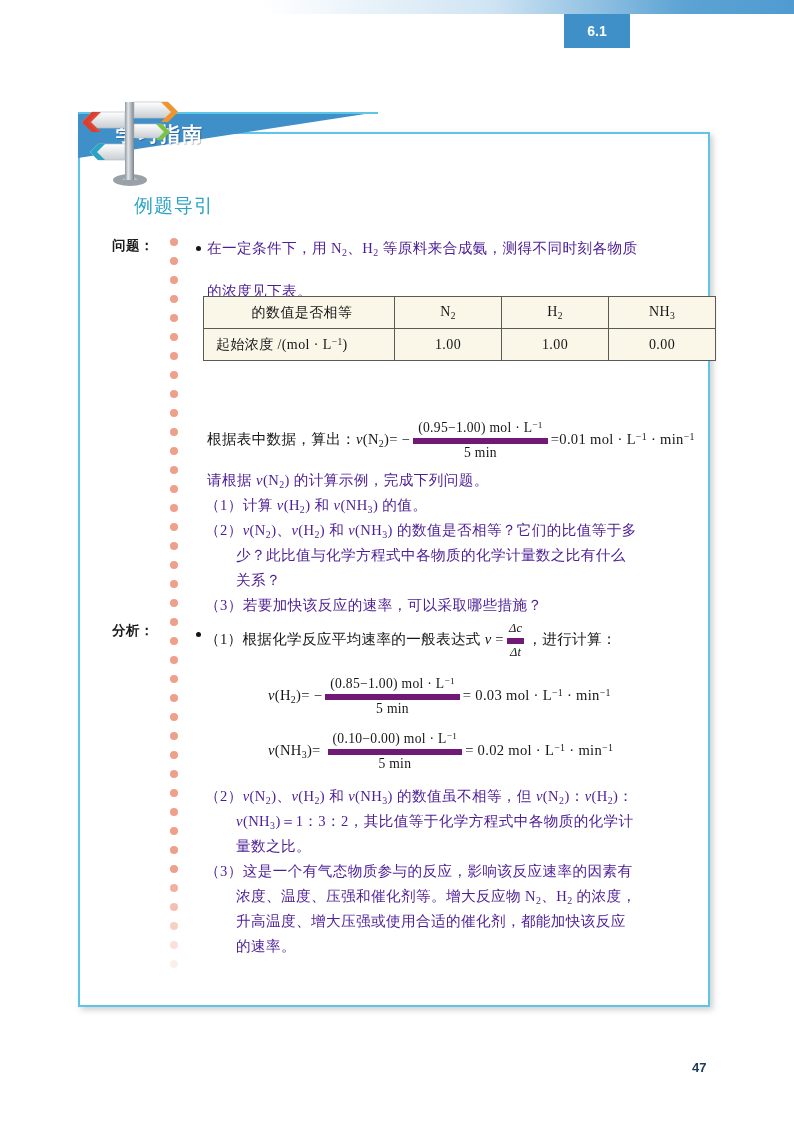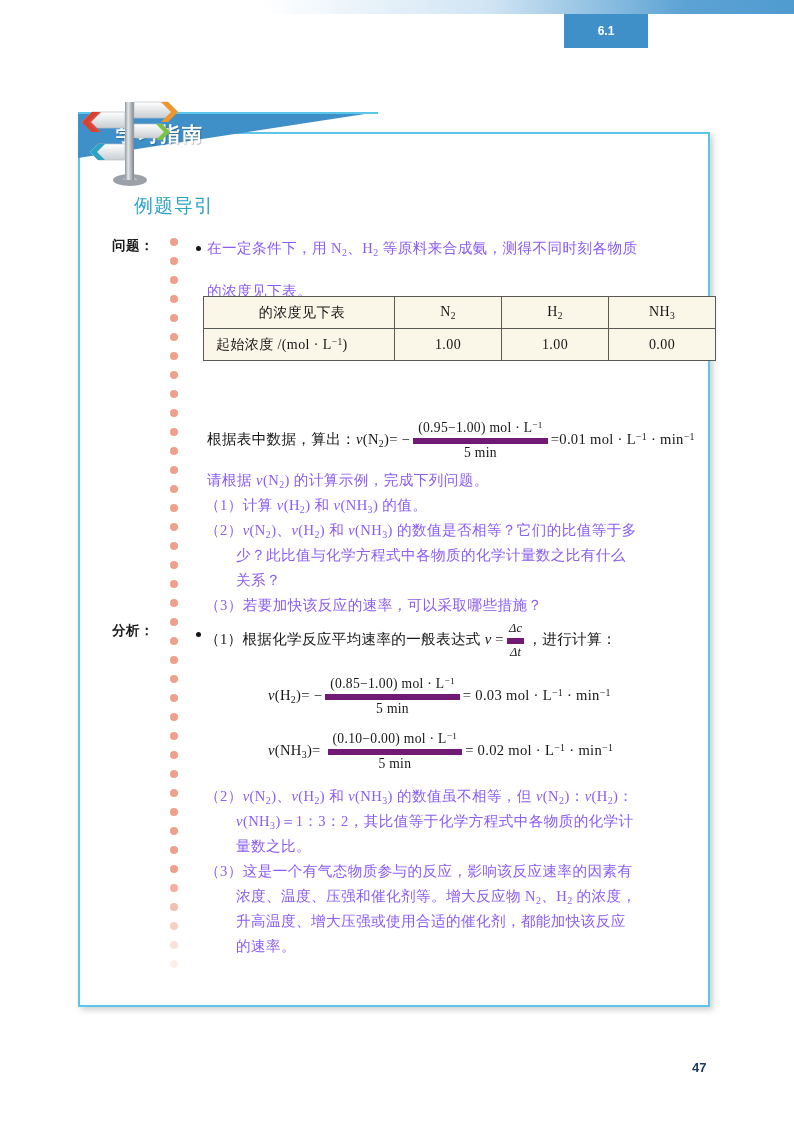--- a/index.html
+++ b/index.html
@@ -40,25 +40,25 @@
     letter-spacing: 1.5px;
     display: flex;
     align-items: center;
     padding: 0 14px 0 16px;
   }
   .header-num {
     background: #3f8fc8;
     color: #ffffff;
     font-family: "Liberation Sans", sans-serif;
     font-weight: bold;
-    font-size: 12px;
+    font-size: 14px;
     display: flex;
     align-items: center;
     justify-content: center;
-    width: 84px;
+    width: 66px;
   }
 
   
   .frame {
     position: absolute;
     left: 78px; top: 132px;
     width: 632px; height: 875px;
     border: 2px solid #5cc6e8;
     background: #ffffff;
     box-shadow: 3px 3px 6px rgba(120,120,120,0.35);
@@ -136,21 +136,21 @@
     width: 8px; height: 8px;
     border-radius: 50%;
     background: #efa089;
   }
 
   
   .txt {
     position: absolute;
     font-family: "Liberation Serif", serif;
     font-size: 14.6px;
-    color: #8b5cf6;
+    color: #4c1d95;
     letter-spacing: 0.4px;
     line-height: 25px;
   }
   .bullet-dot {
     position: absolute;
     width: 5px; height: 5px;
     border-radius: 50%;
     background: #161616;
   }
   sub { font-size: 0.68em; vertical-align: -0.28em; }
@@ -318,21 +318,21 @@
     <span style="top: 722px; opacity: 0.17;"></span>
   </div>
 
 <div class="bullet-dot" style="left:196px; top:246px;"></div>
 <div class="txt" style="left:207px; top:236px;">在一定条件下，用 N<sub>2</sub>、H<sub>2</sub> 等原料来合成氨，测得不同时刻各物质</div>
 <div class="txt" style="left:207px; top:279px;">的浓度见下表。</div>
 
 <table class="data-table">
   <tbody>
       <tr class="headrow">
-    <td class="rowhead" style="text-align:center;">的浓度见下表</td>
+    <td class="rowhead" style="text-align:center;">的数值是否相等</td>
     <td class="colhead">N<sub>2</sub></td>
     <td class="colhead">H<sub>2</sub></td>
     <td class="colhead">NH<sub>3</sub></td>
   </tr>
   <tr>
     <td class="rowhead">起始浓度 /(mol · L<sup>−1</sup>)</td>
     <td>1.00</td>
     <td>1.00</td>
     <td>0.00</td>
   </tr>

